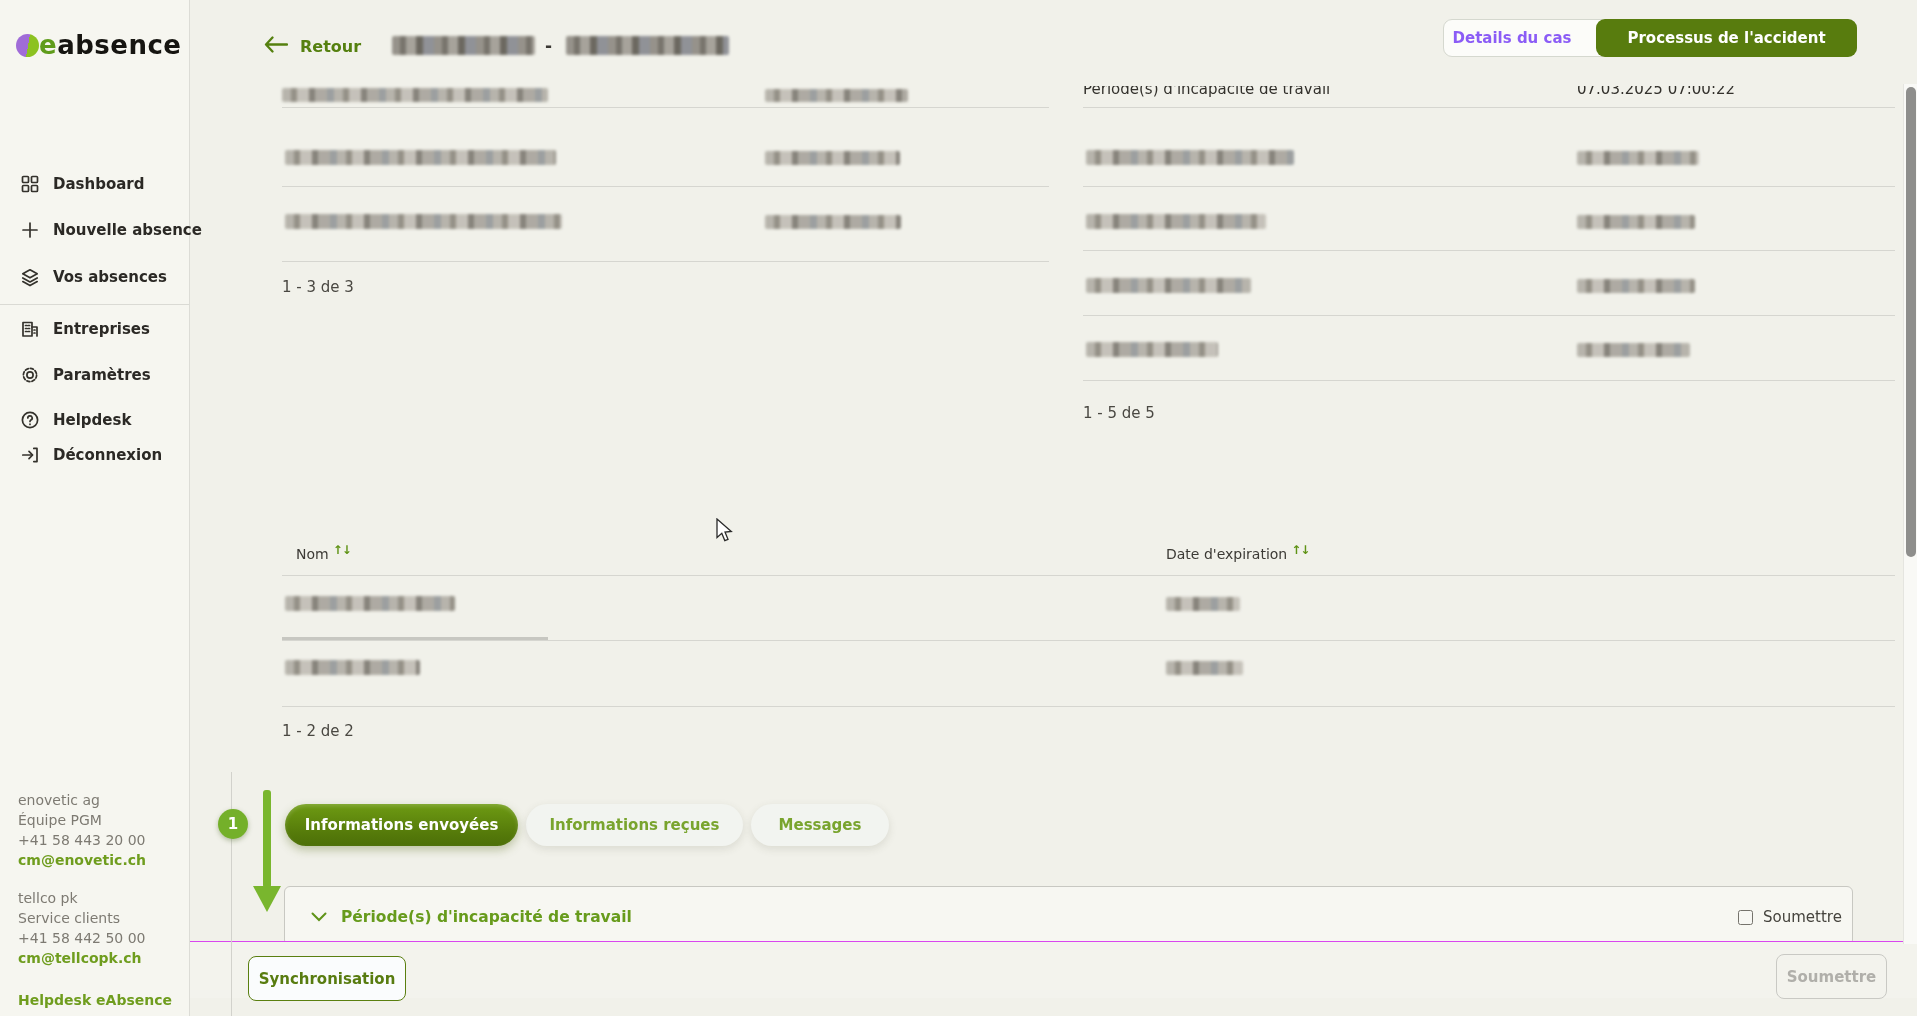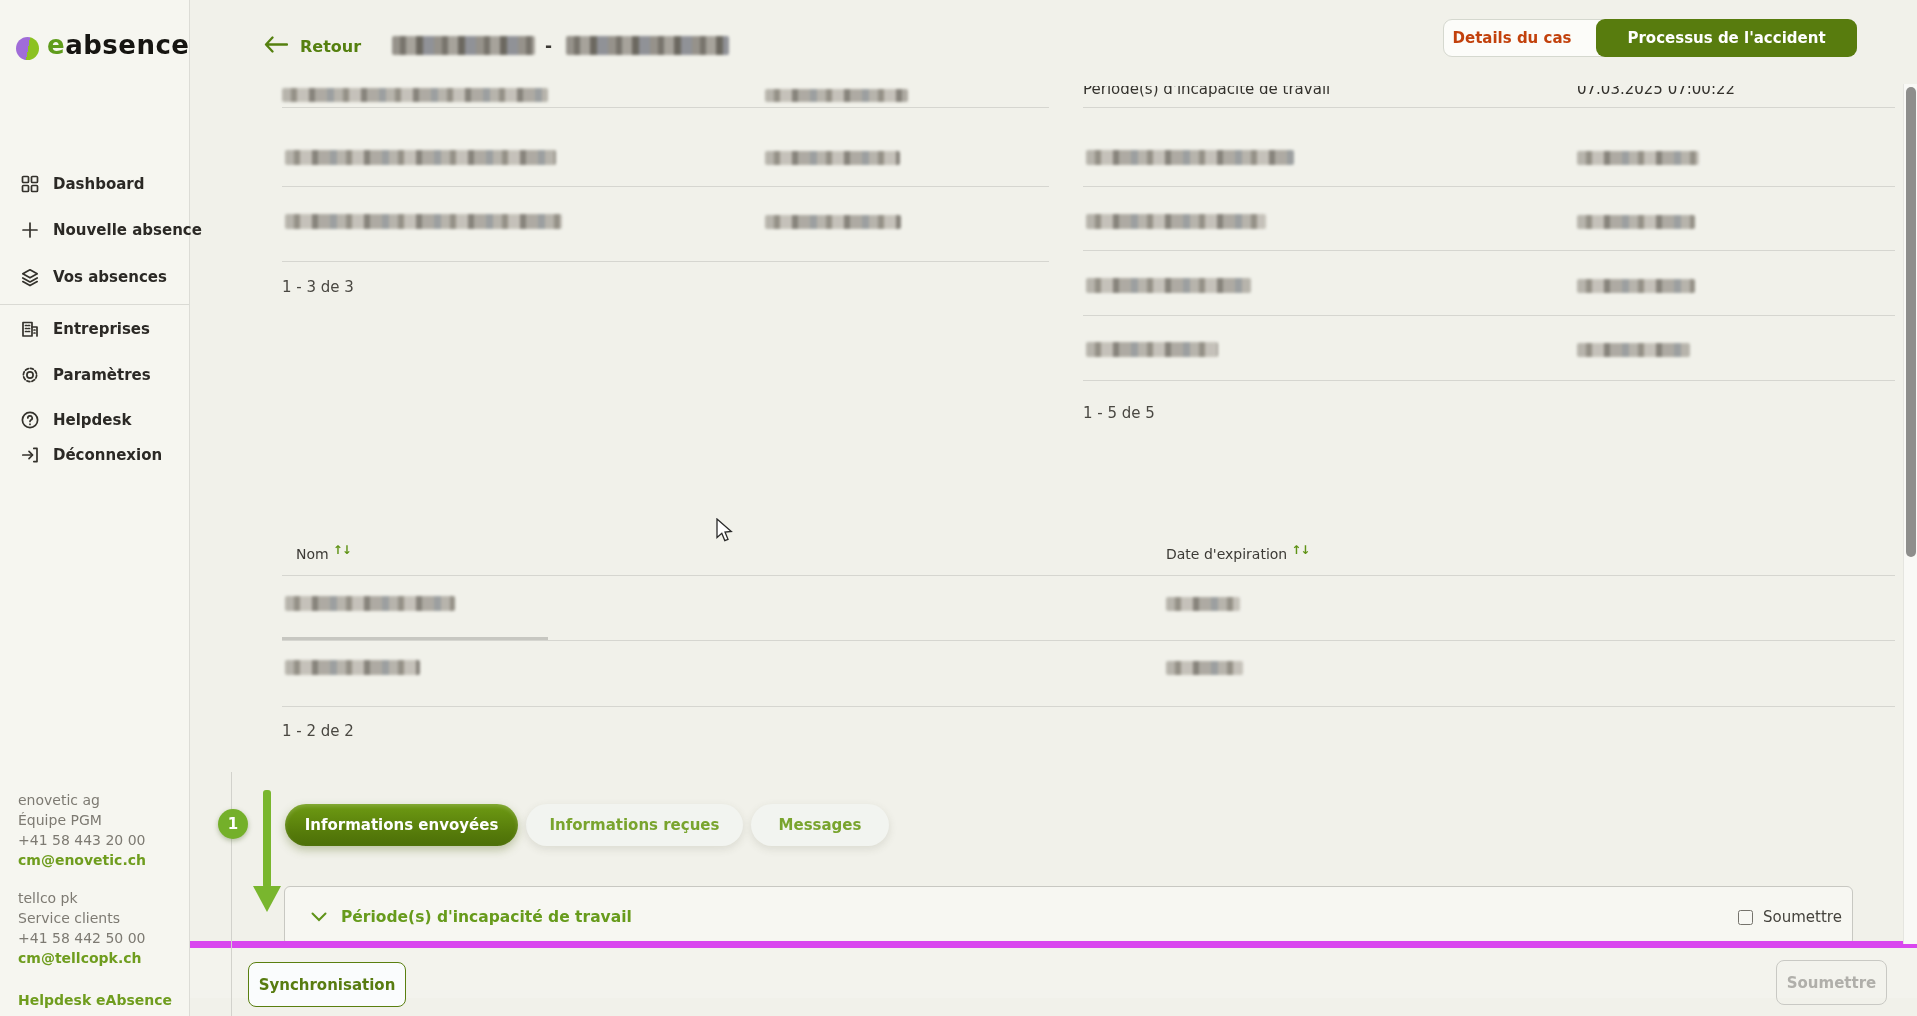--- a/index.html
+++ b/index.html
@@ -4,40 +4,40 @@
 <style>
   *{box-sizing:border-box;margin:0;padding:0}
   html,body{background:#e8e8e2}
   #app{position:relative;width:1917px;height:1016px;overflow:hidden;
        background:#f1f1ea;font-family:"DejaVu Sans",sans-serif;color:#2c2a25}
   .abs{position:absolute}
   .hline{position:absolute;height:1px;background:#d6d6d0}
   
   #sidebar{position:absolute;left:0;top:0;width:190px;height:1016px;
            background:#f6f6f0;border-right:1px solid #dcdcd6}
-  .logo-wrap{position:absolute;left:16px;top:30px;display:flex;align-items:flex-end;gap:8px}
+  .logo-wrap{position:absolute;left:16px;top:30px;display:flex;align-items:center;}
   .logo-orb{width:23px;height:23px;border-radius:50%;
             background:linear-gradient(100deg,#a06cd8 52%,#8cc221 52%)}
   .logo-text{font-size:26px;font-weight:700;letter-spacing:.5px;color:#161511}
   .logo-text .e{color:#5f9c1b}
   .nav-item{position:absolute;left:20px;height:26px;display:flex;align-items:center;gap:13px;cursor:pointer}
   .nav-ic{width:20px;height:20px;display:inline-flex}
   .nav-ic svg{stroke:#34322c;fill:none;stroke-width:1.7;stroke-linecap:round;stroke-linejoin:round}
   .nav-lb{font-size:15px;font-weight:600;color:#2b2925;white-space:nowrap}
   .side-div{position:absolute;left:0;width:189px;height:1px;background:#dadad4}
   .foot{position:absolute;left:18px;font-size:14px;line-height:20px;color:#7d7a72}
   .foot a{color:#6f9d1e;text-decoration:none;font-weight:600;cursor:pointer}
   
   .back-wrap{position:absolute;left:264px;top:36px;display:flex;align-items:center;gap:12px;cursor:pointer}
   .back-lb{font-size:16px;font-weight:700;color:#55800f}
   .title-dash{position:absolute;font-size:17px;font-weight:700;color:#3a3833}
   .tabgroup{position:absolute;left:1443px;top:19px;width:414px;height:38px;display:flex;
             border:1px solid #d5d8cf;border-radius:9px;background:#fcfcf9;overflow:visible}
   .tab{display:flex;align-items:center;justify-content:center;font-size:15px;font-weight:700;cursor:pointer}
-  .tab.inactive{width:136px;color:#c2410c;border-radius:8px 0 0 8px}
+  .tab.inactive{width:136px;color:#8b5cf6;border-radius:8px 0 0 8px}
   .tab.active{flex:1;background:#587c0e;color:#fff;border-radius:9px;margin:-1px -1px -1px 16px}
   
   .blur{position:absolute;filter:blur(1.7px);border-radius:2px;opacity:.92}
   .bz1{background:repeating-linear-gradient(90deg,#b3afa7 0 9px,#8d897f 9px 15px,#c2beb6 15px 27px,#7e7a72 27px 33px,#a9a59d 33px 45px,#95999a 45px 52px)}
   .bz2{background:repeating-linear-gradient(90deg,#8f8b83 0 8px,#6e6a62 8px 14px,#a19d95 14px 24px,#615d55 24px 31px,#888a90 31px 42px)}
   
   .cellt{position:absolute;font-size:15px;color:#33312c;white-space:nowrap}
   .pag{position:absolute;font-size:15px;color:#4a4842}
   .clip{position:absolute;overflow:hidden}
   .sec-title{position:absolute;font-size:19px;font-weight:700;color:#21201c}
@@ -60,21 +60,21 @@
   
   .accordion{position:absolute;left:284px;top:886px;width:1569px;height:60px;background:#f7f7f2;
              border:1px solid #c8c8c2;border-radius:6px;z-index:2}
   .acc-head{position:absolute;left:26px;top:20px;display:flex;align-items:center;gap:14px;cursor:pointer}
   .acc-lb{font-size:15.5px;font-weight:600;color:#679b1c}
   .cbx{position:absolute;left:1453px;top:23px;width:15px;height:15px;border:1.5px solid #75736c;
        border-radius:2.5px;background:#f7f7f3;cursor:pointer}
   .cbx-lb{position:absolute;left:1478px;top:21px;font-size:15px;color:#45433d}
   
   .bottombar{position:absolute;left:190px;top:941px;width:1727px;height:57px;background:#f3f3ed;
-             border-top:7px solid #d946ef;z-index:3}
+             border-top:1px solid #d946ef;z-index:3}
   .btn{position:absolute;height:45px;border-radius:8px;display:flex;align-items:center;justify-content:center;
        font-size:15px;font-weight:600;font-family:"DejaVu Sans",sans-serif}
   .btn-sync{left:58px;top:14px;width:158px;background:#fafcfd;border:1.5px solid #5a7f10;color:#587c10;cursor:pointer}
   .btn-submit{left:1586px;top:12px;width:111px;background:transparent;border:1px solid #c9c9c4;color:#b0afaa;cursor:default}
   
   .sb-track{position:absolute;left:1903px;top:84px;width:14px;height:860px;background:#f9f9f6;border-left:1px solid #e5e5e0;z-index:6}
   .sb-thumb{position:absolute;left:2px;top:3px;width:10px;height:470px;background:#8e8e8c;border-radius:5px;cursor:grab}
   
   .cursor{position:absolute;left:716px;top:518px;z-index:99;pointer-events:none}
 </style>

